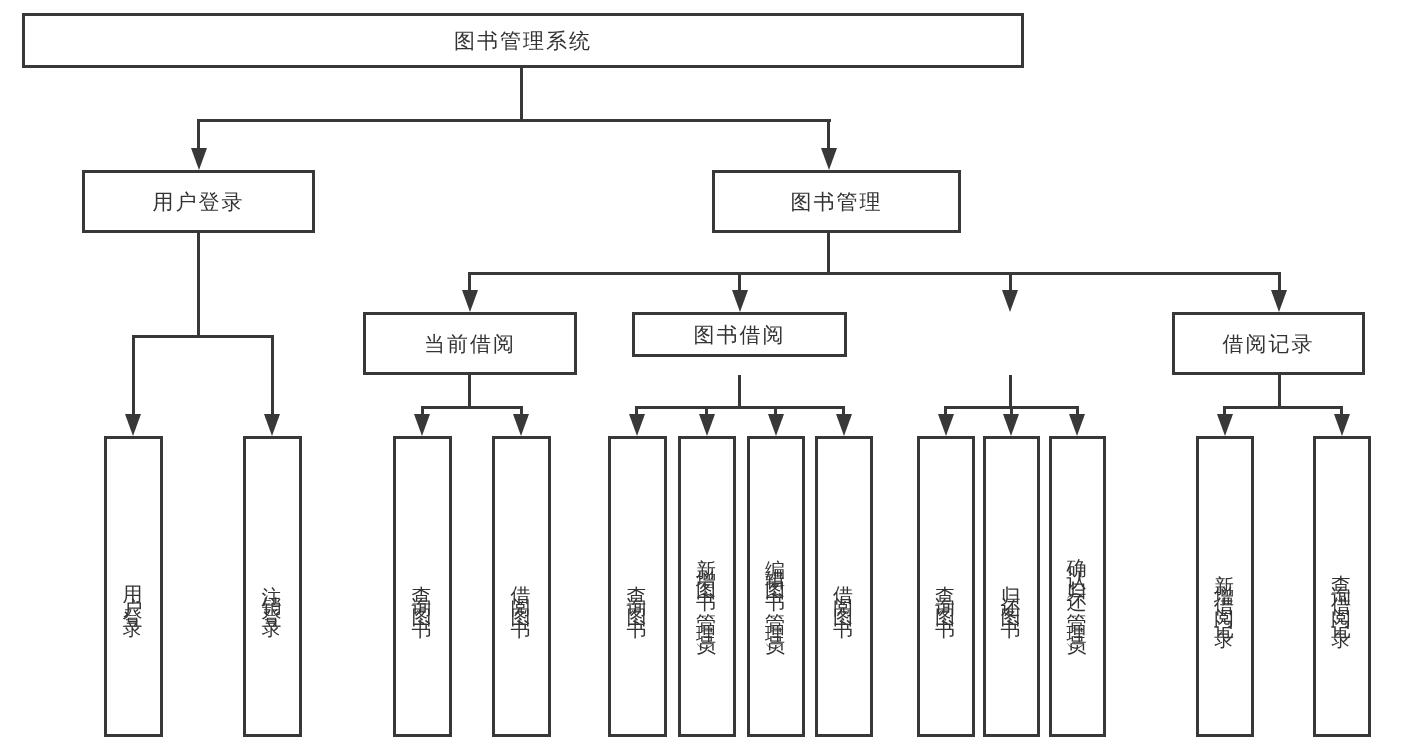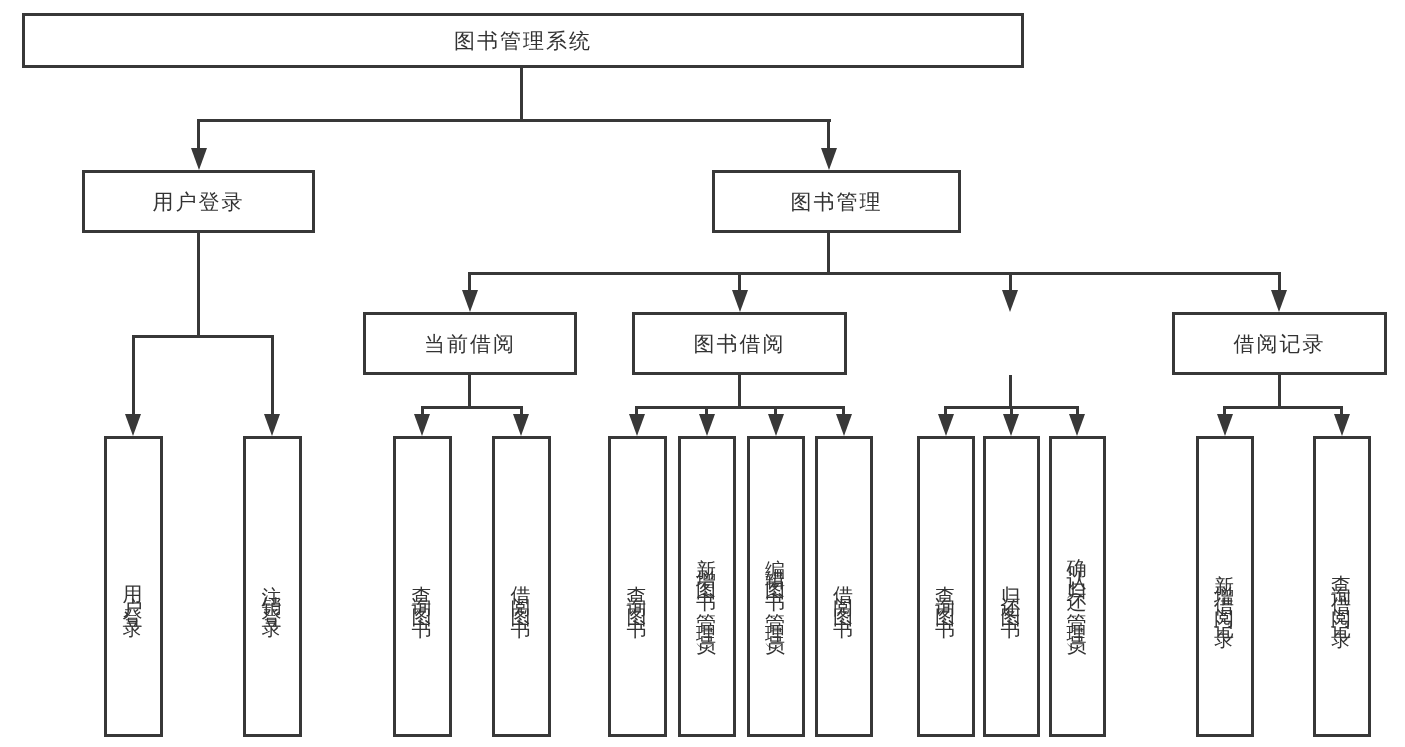--- a/index.html
+++ b/index.html
@@ -57,22 +57,22 @@
   <div class="v-line" style="left:468px;top:272px;height:20px"></div>
   <div class="arrow" style="left:462px;top:290px"></div>
   <div class="v-line" style="left:738px;top:272px;height:20px"></div>
   <div class="arrow" style="left:732px;top:290px"></div>
   <div class="v-line" style="left:1009px;top:272px;height:20px"></div>
   <div class="arrow" style="left:1002px;top:290px"></div>
   <div class="v-line" style="left:1278px;top:272px;height:20px"></div>
   <div class="arrow" style="left:1271px;top:290px"></div>
 
   <div class="node" style="left:363px;top:312px;width:214px;height:63px">当前借阅</div>
-  <div class="node" style="left:632px;top:312px;width:215px;height:63px">图书借阅</div>
-  <div class="node" style="left:1172px;top:312px;width:215px;height:63px">借阅记录</div>
+  <div class="node" style="left:632px;top:312px;width:215px;height:45px">图书借阅</div>
+  <div class="node" style="left:1172px;top:312px;width:193px;height:63px">借阅记录</div>
 
   <div class="v-line" style="left:468px;top:375px;height:34px"></div>
   <div class="h-line" style="left:421px;top:406px;width:102px"></div>
   <div class="v-line" style="left:421px;top:406px;height:10px"></div>
   <div class="arrow" style="left:414px;top:414px"></div>
   <div class="v-line" style="left:520px;top:406px;height:10px"></div>
   <div class="arrow" style="left:513px;top:414px"></div>
 
   <div class="v-line" style="left:738px;top:375px;height:34px"></div>
   <div class="h-line" style="left:635px;top:406px;width:210px"></div>

